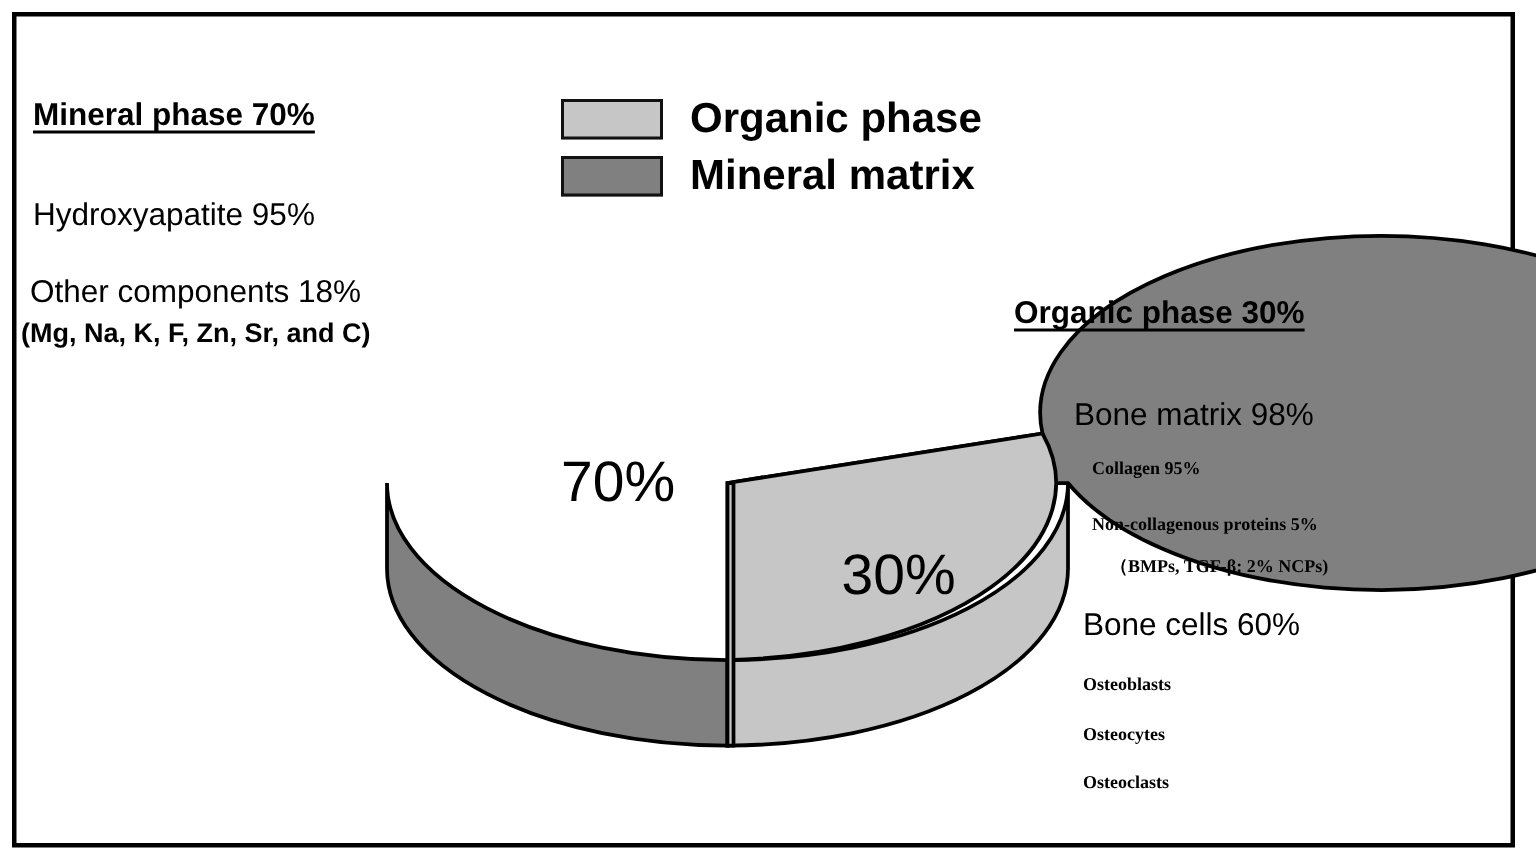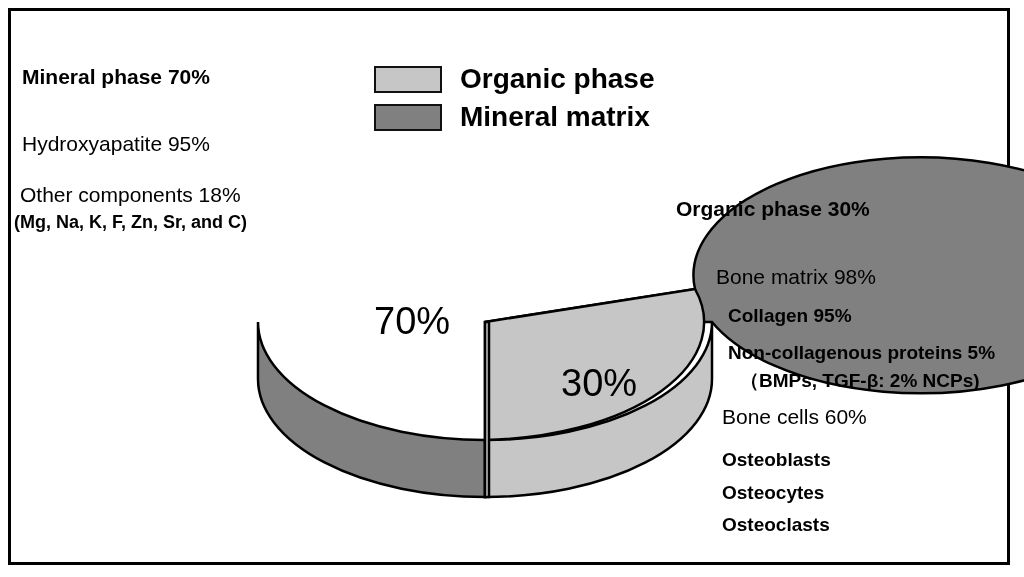--- a/index.html
+++ b/index.html
@@ -28,24 +28,25 @@
     border: 3px solid #000000;
     box-sizing: border-box;
   }
 
   
   .txt { position: absolute; white-space: nowrap; line-height: 1; }
 
   .heading {
     font-weight: bold;
     font-size: 21px;
+    text-decoration: underline;
     text-underline-offset: 4px;
   }
   .item-strong { font-weight: normal; font-size: 21px; }
-  .item-mid    { font-weight: bold; font-size: 19px; }
+  .item-mid    { font-weight: bold; font-size: 12px; font-family: Liberation Serif, serif; }
   .item-small  { font-weight: bold; font-size: 15.5px; }
 
   
   #mineral-heading     { left: 22px;  top: 66px; }
   #hydroxyapatite-line { left: 22px;  top: 133px; }
   #other-comp-line     { left: 20px;  top: 184px; }
   #other-comp-sub      { left: 14px;  top: 213px; font-size: 18px; }
 
   
   #organic-heading     { left: 676px; top: 198px; }

